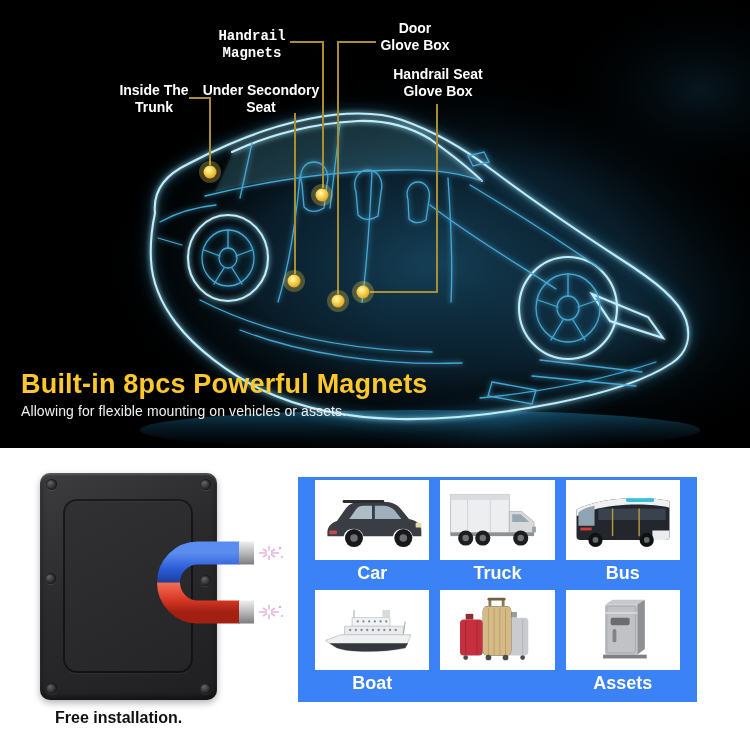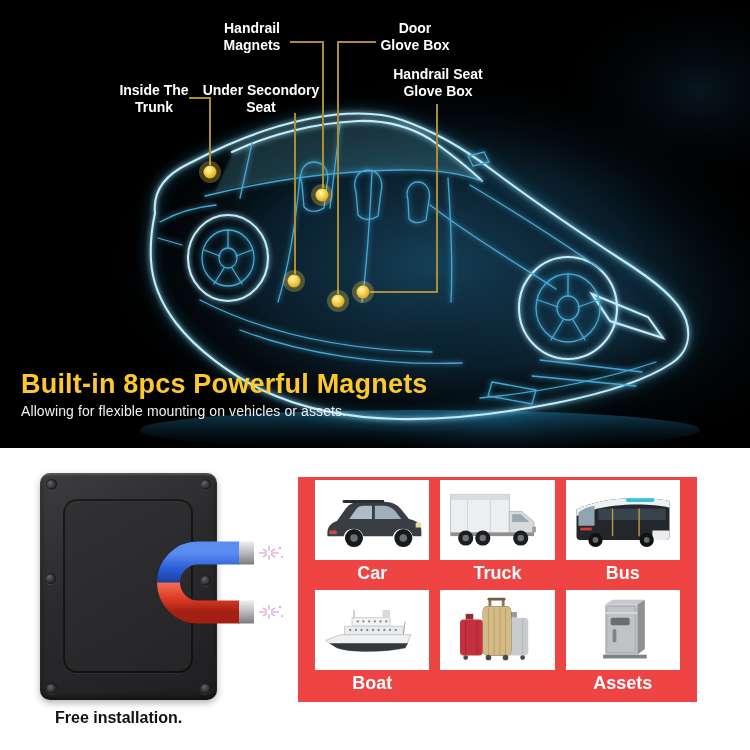--- a/index.html
+++ b/index.html
@@ -20,21 +20,21 @@
   .device-inner{position:absolute;left:23px;top:26px;width:130px;height:174px;border-radius:14px;
     background:linear-gradient(150deg,#313133,#252527);
     box-shadow:inset 0 0 0 2px rgba(0,0,0,.55), inset 0 2px 3px rgba(255,255,255,.08), 0 1px 1px rgba(255,255,255,.06);}
   .screw{position:absolute;width:11px;height:11px;border-radius:50%;
     background:radial-gradient(circle at 35% 30%,#6a6a6e,#2a2a2c 60%,#0e0e0f);
     box-shadow:inset 0 1px 2px rgba(0,0,0,.8), 0 1px 1px rgba(255,255,255,.1);}
   .magnet-svg{position:absolute;left:150px;top:535px;z-index:6;}
   .caption{position:absolute;left:55px;top:709px;font-size:16px;font-weight:700;color:#101010;}
 
   
-  .panel{position:absolute;left:298px;top:477px;width:399px;height:225px;background:#ef4444;
+  .panel{position:absolute;left:298px;top:477px;width:399px;height:225px;background:#3b82f6;
     display:grid;grid-template-columns:repeat(3,1fr);column-gap:11px;row-gap:4px;
     padding:3px 17px 6px;box-sizing:border-box;}
   .cell{display:flex;flex-direction:column;}
   .tile{background:#ffffff;height:80px;display:flex;align-items:center;justify-content:center;overflow:hidden;}
   .tile-label{height:26px;line-height:26px;text-align:center;color:#ffffff;font-size:18px;font-weight:700;}
 </style>
 </head>
 <body>
 
 <div class="page">
@@ -146,21 +146,21 @@
           <circle cx="338" cy="301" r="6.5" fill="url(#dotGrad)"></circle>
         <circle cx="363" cy="292" r="11" fill="rgba(255,216,77,.28)"></circle>
           <circle cx="363" cy="292" r="6.5" fill="url(#dotGrad)"></circle>
       </g>
     </svg>
 
     <div class="callout" style="left:108px;top:82px;width:92px;">
       <span>Inside The</span>
       <span>Trunk</span>
     </div>
-    <div class="callout" style="left:206px;top:20px;width:92px;">
+    <div class="callout" style="left:206px;top:28px;width:92px;font-family:Liberation Mono, monospace;">
       <span>Handrail</span>
       <span>Magnets</span>
     </div>
     <div class="callout" style="left:194px;top:82px;width:134px;">
       <span>Under Secondory</span>
       <span>Seat</span>
     </div>
     <div class="callout" style="left:370px;top:20px;width:90px;">
       <span>Door</span>
       <span>Glove Box</span>

